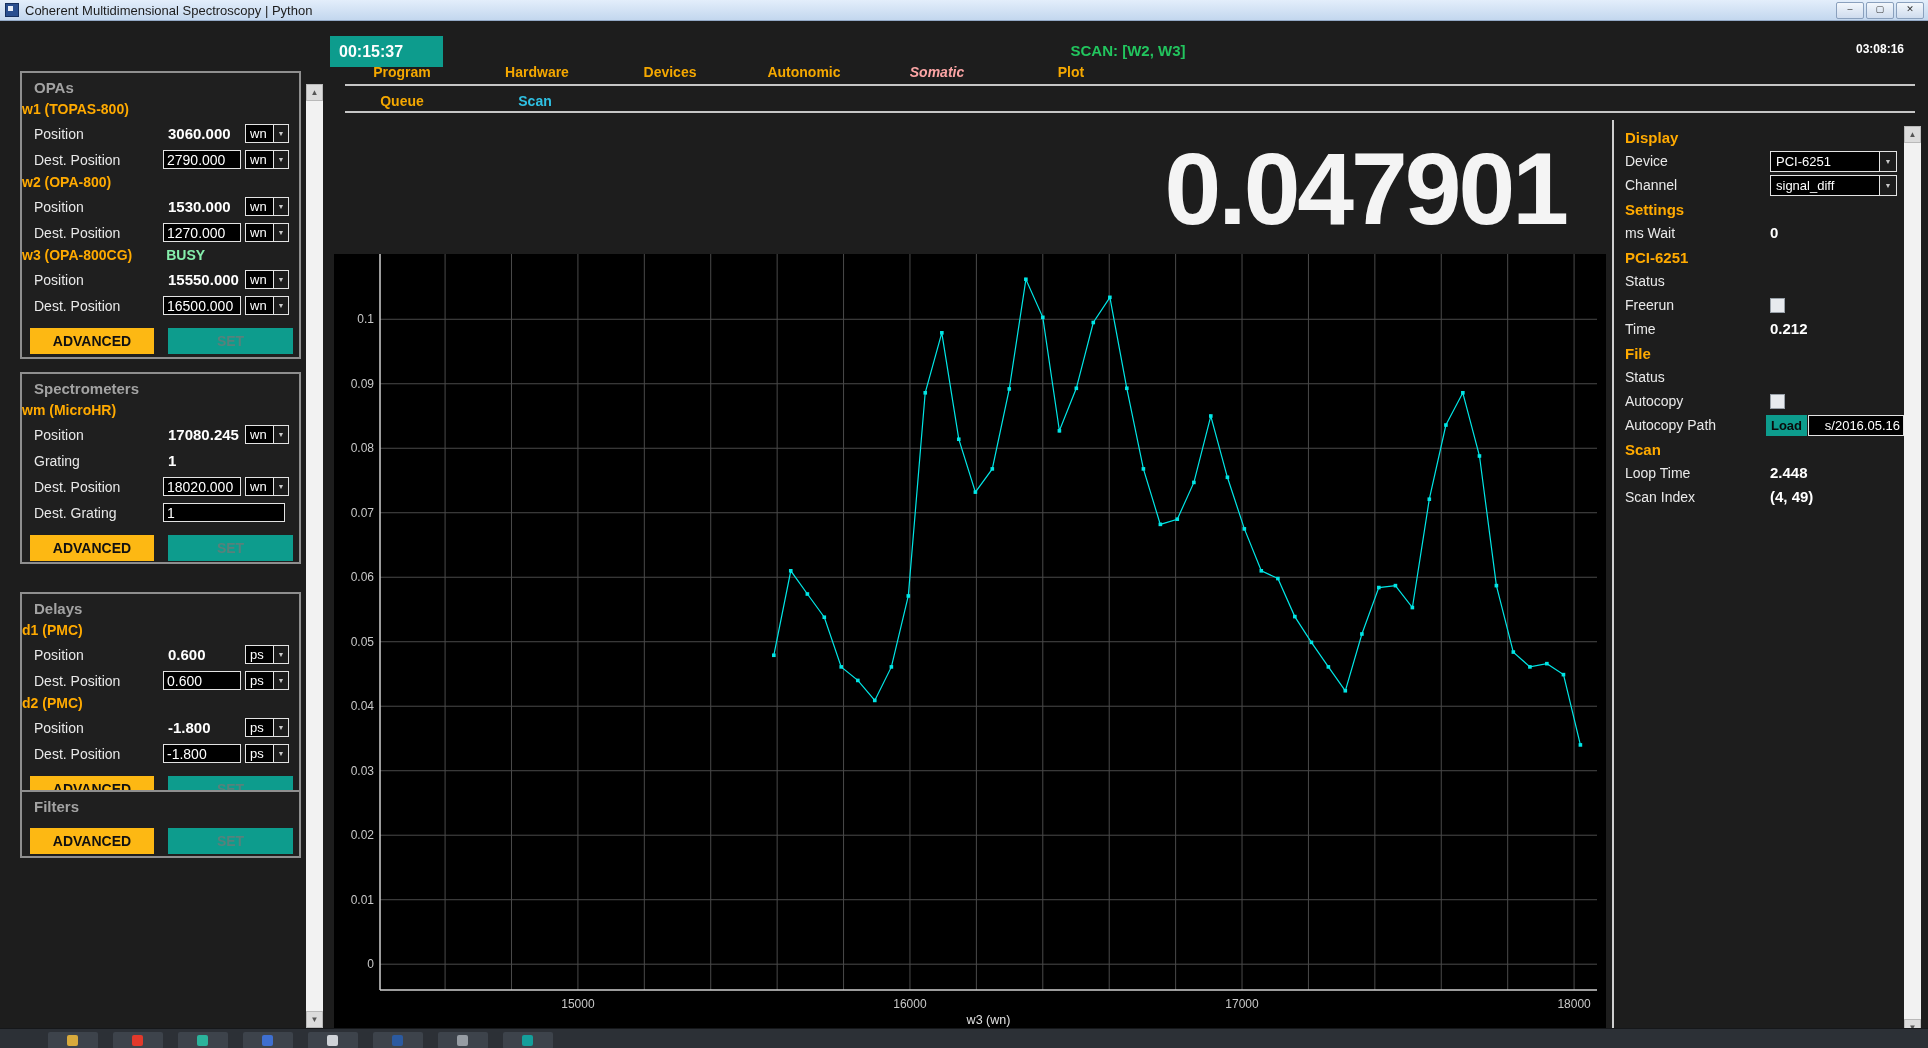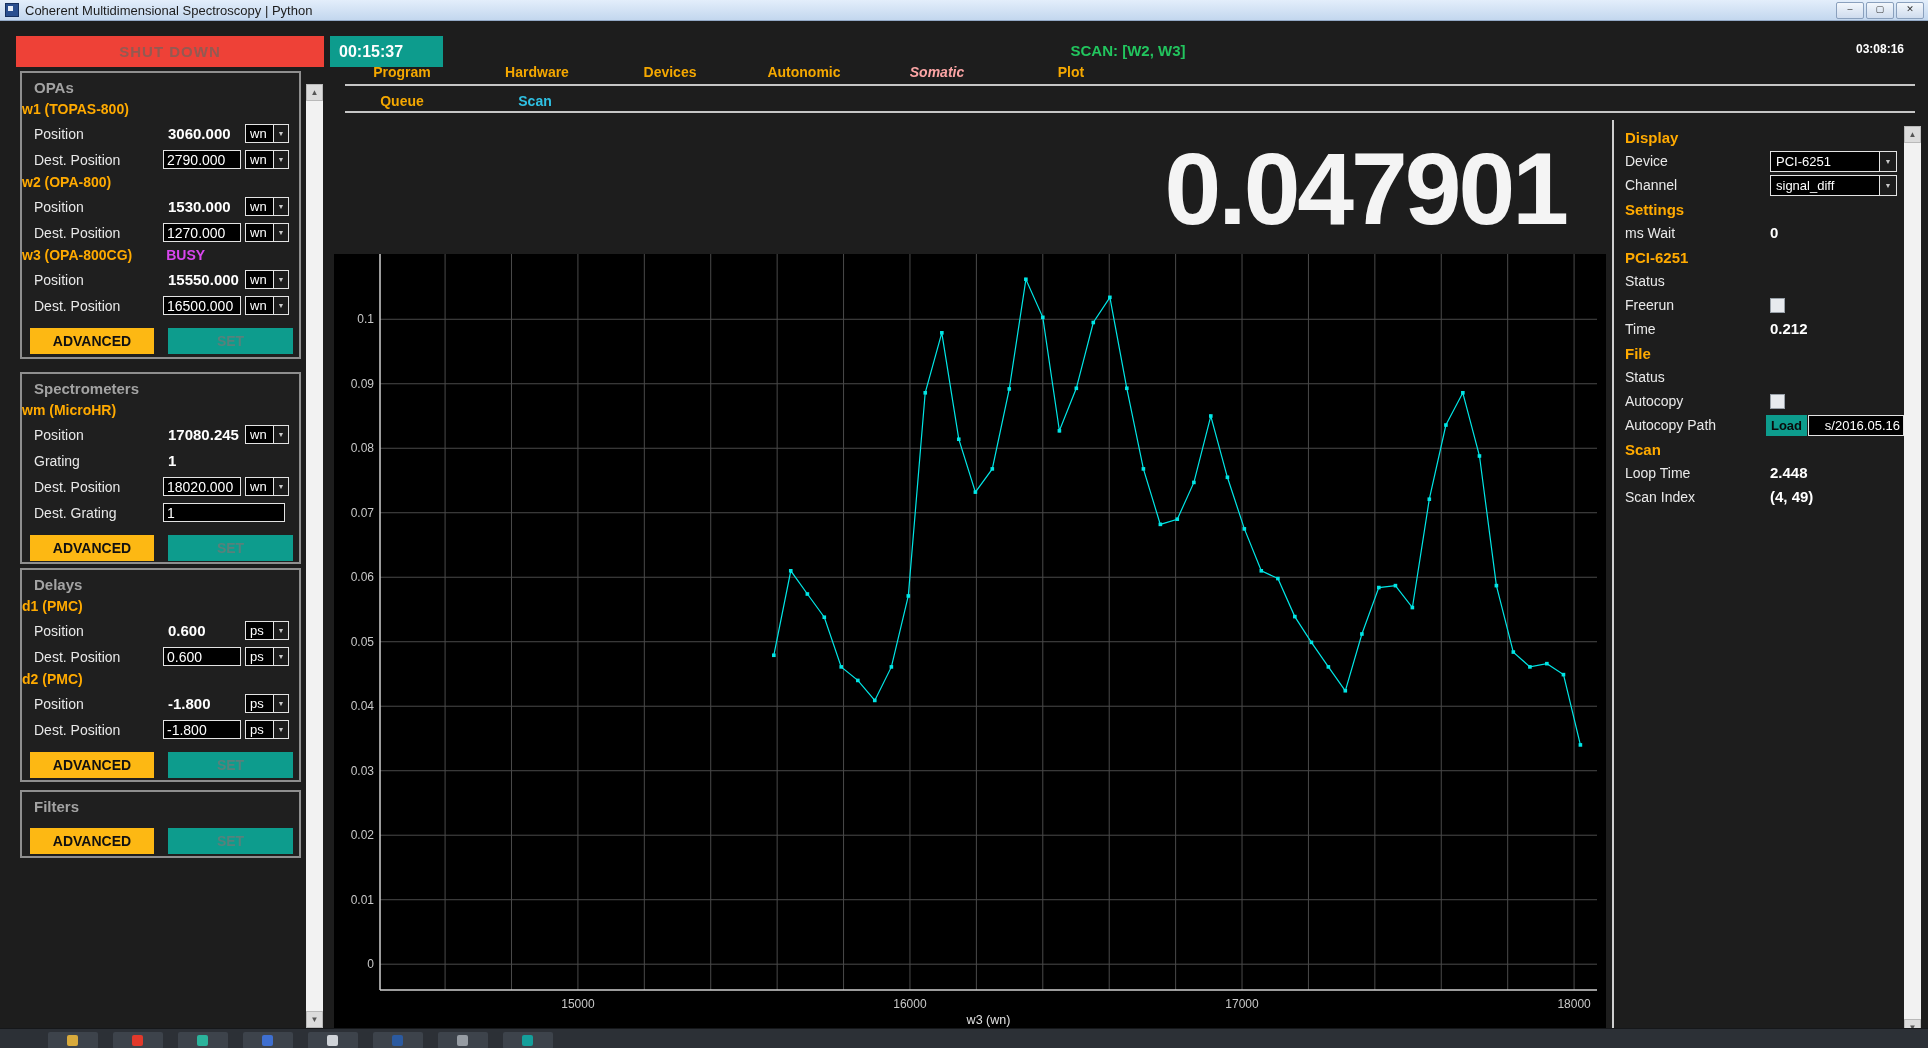--- a/index.html
+++ b/index.html
@@ -41,21 +41,21 @@
 
   
   .big-readout{position:absolute;right:362px;top:138px;color:#f4f4f4;font-weight:bold;
     font-family:Liberation Sans, sans-serif;font-size:102px;line-height:1;letter-spacing:-3px;}
 
   
   .group-box{position:absolute;left:20px;width:281px;border:2px solid #8f8f8f;
     box-sizing:border-box;background:#1f1f1f;padding-top:6px;overflow:hidden;}
   .sec-title{height:22px;padding-left:12px;color:#a3a3a3;font-weight:bold;font-size:15px;}
   .grp-head{height:21px;color:#ffaa00;font-weight:bold;font-size:14px;}
-  .grp-head .busy{color:#d946ef;margin-left:34px;}
+  .grp-head .busy{color:#86efac;margin-left:34px;}
   .hrow{position:relative;height:26px;}
   .hrow .lbl{position:absolute;left:12px;top:4px;font-size:14px;color:#e8e8e8;}
   .hrow .val{position:absolute;left:146px;top:3px;font-size:15px;font-weight:bold;color:#fff;white-space:nowrap;max-width:78px;overflow:hidden;}
   .hrow .inp{position:absolute;left:141px;top:2px;width:70px;height:17px;background:#000;
     border:1px solid #e3e3e3;color:#fff;font-size:14px;font-family:inherit;padding:0 3px;}
   .hrow .inp.wide{width:114px;}
   .combo{position:absolute;left:223px;top:2px;width:44px;height:19px;border:1px solid #e3e3e3;
     background:#000;display:flex;box-sizing:border-box;}
   .combo .ctext{flex:1;color:#fff;font-size:13px;padding:1px 0 0 4px;}
   .combo .carr{width:14px;border-left:1px solid #e3e3e3;background:#1c1c1c;color:#c9c9c9;
@@ -106,21 +106,20 @@
   <div class="titlebar">
     <div class="app-icon"></div>
     <div class="title-text">Coherent Multidimensional Spectroscopy | Python</div>
     <div class="winbtns">
         <div class="winbtn"><span>–</span></div>
         <div class="winbtn"><span>▢</span></div>
         <div class="winbtn"><span>✕</span></div>
       </div>
   </div>
 
-  <div class="shutdown">SHUT DOWN</div>
   <div class="timer">00:15:37</div>
   <div class="scanlabel">SCAN: [W2, W3]</div>
   <div class="clock">03:08:16</div>
 
   <div id="menu-row">
       <div class="menu-item" style="left: 402px;">Program</div>
       <div class="menu-item" style="left: 537px;">Hardware</div>
       <div class="menu-item" style="left: 670px;">Devices</div>
       <div class="menu-item" style="left: 804px;">Autonomic</div>
       <div class="menu-item active" style="left: 937px;">Somatic</div>
@@ -219,21 +218,21 @@
         </div>
         <div class="hrow">
           <span class="lbl">Dest. Grating</span>
           <input class="inp wide" type="text" value="1" style="">
         </div>
         <div class="btnrow">
           <div class="btn-adv">ADVANCED</div>
           <div class="btn-set">SET</div>
         </div>
       </div>
-      <div class="group-box" style="top: 568px; height: 214px;">
+      <div class="group-box" style="top: 592px; height: 214px;">
         <div class="sec-title">Delays</div>
         <div class="grp-head"><span>d1 (PMC)</span></div>
         <div class="hrow">
           <span class="lbl">Position</span>
           <span class="val">0.600</span>
           <div class="combo">
             <span class="ctext">ps</span>
             <span class="carr">▼</span>
           </div>
         </div>

